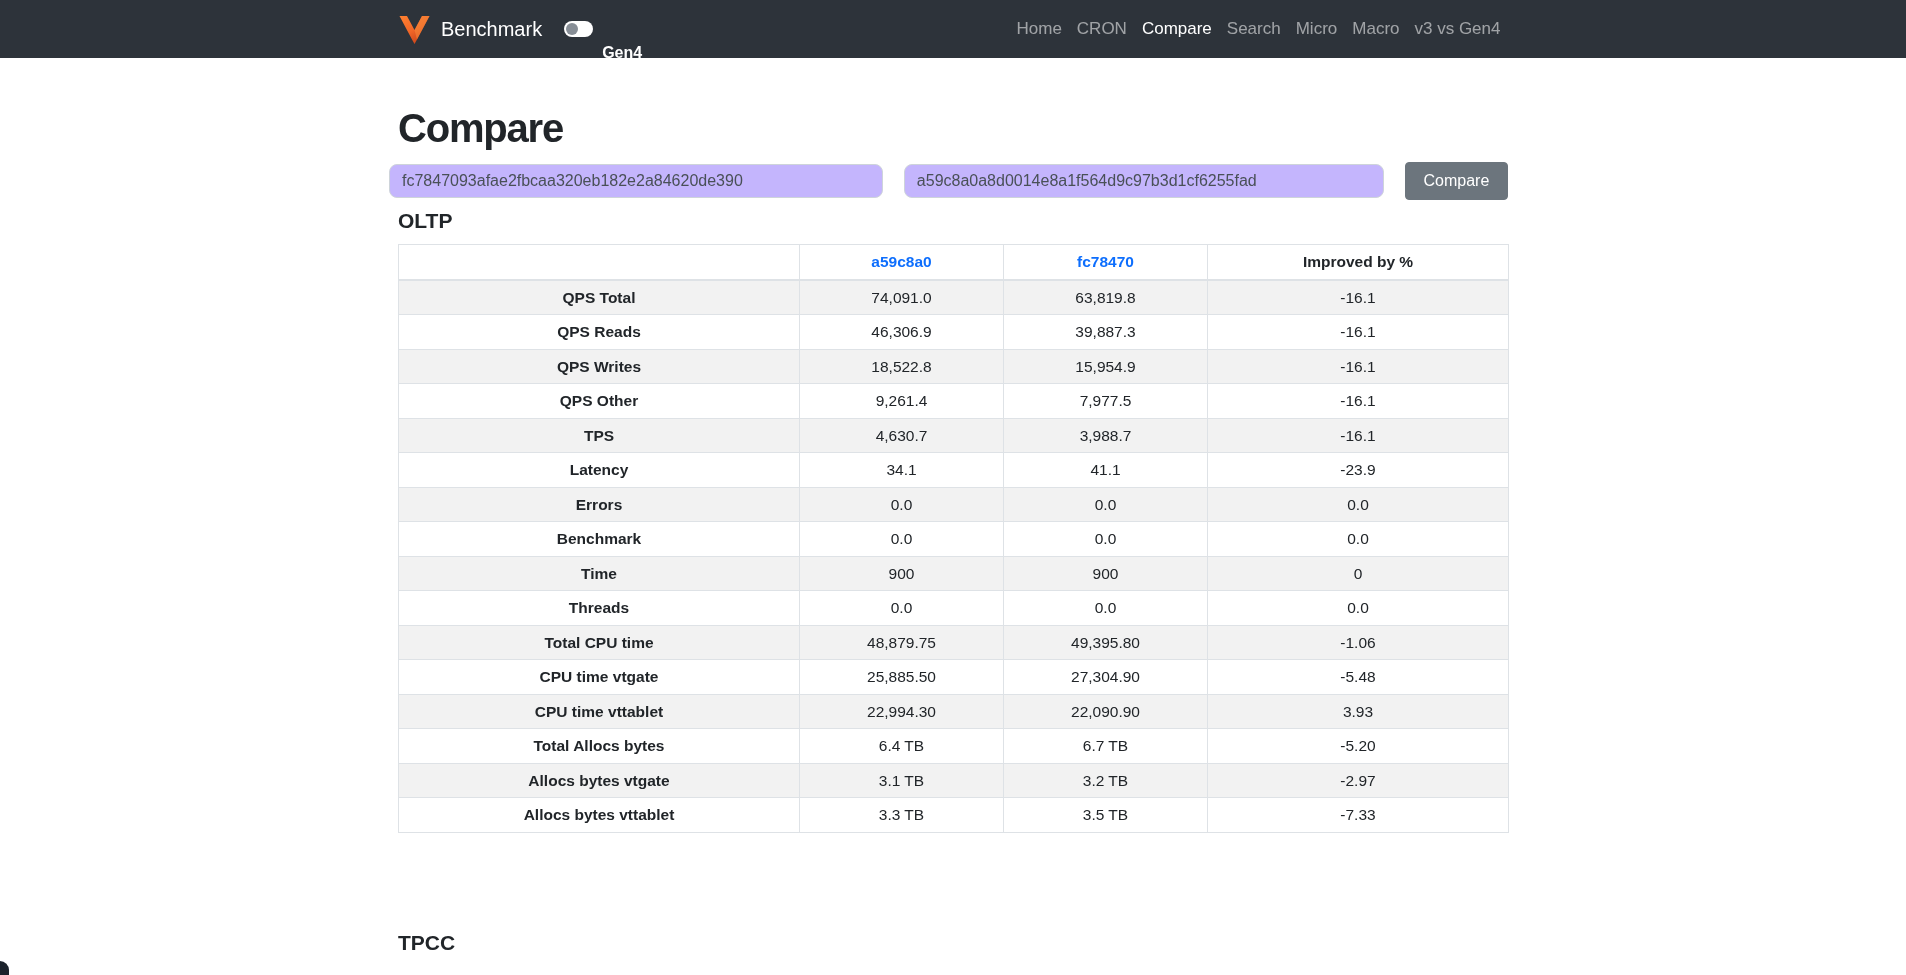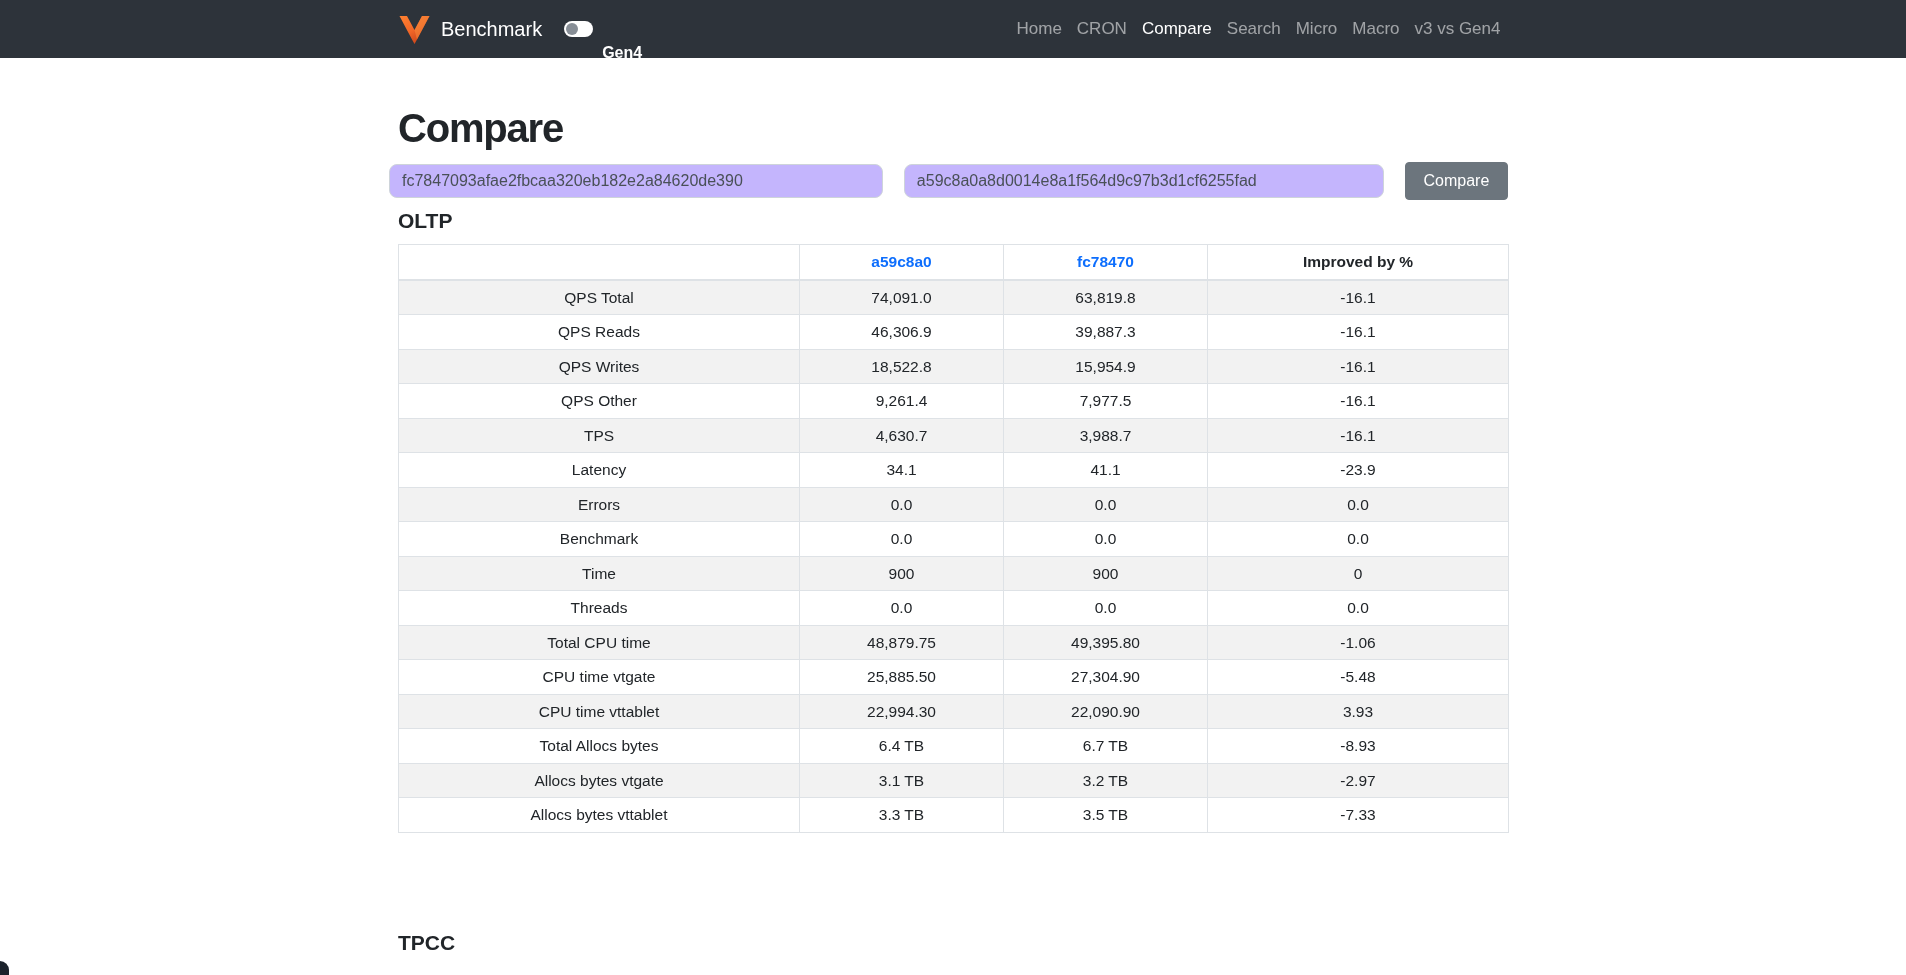--- a/index.html
+++ b/index.html
@@ -40,21 +40,21 @@
   h2.comparing { font-size:30px; line-height:36px; font-weight:600; margin:2px 0 0; }
   h2.comparing .commit-link { color:#0d6efd; text-decoration:none; font-weight:600; }
   h3.section-title { font-size:21px; line-height:28px; font-weight:700; margin:7px 0 9px; }
   table.compare-table { width:1110px; border-collapse:collapse; font-size:15.5px; table-layout:fixed; }
   .compare-table th, .compare-table td {
     border:1px solid #dee2e6; padding:5px 8px; line-height:23.5px; text-align:center;
     font-weight:normal; overflow:hidden; white-space:nowrap;
   }
   .compare-table thead th { border-bottom:2px solid #dee2e6; font-weight:bold; }
   .compare-table thead th.commit { color:#0d6efd; }
-  .compare-table tbody th { font-weight:normal; }
+  .compare-table tbody th { font-weight:bold; }
   .compare-table tbody tr:nth-child(odd) { background:#f2f2f2; }
   h3.next-section { margin:96px 0 0; }
   .corner-widget { position:absolute; left:0; bottom:0; width:9px; height:14px; background:#1b222c; border-top-right-radius:9px; }
 </style>
 </head>
 <body>
 
 <nav class="navbar">
   <div class="container nav-inner">
     <a class="brand" href="#">
@@ -195,21 +195,21 @@
           <tr>
             <th>CPU time vttablet</th>
             <td>22,994.30</td>
             <td>22,090.90</td>
             <td>3.93</td>
           </tr>
           <tr>
             <th>Total Allocs bytes</th>
             <td>6.4 TB</td>
             <td>6.7 TB</td>
-            <td>-8.93</td>
+            <td>-5.20</td>
           </tr>
           <tr>
             <th>Allocs bytes vtgate</th>
             <td>3.1 TB</td>
             <td>3.2 TB</td>
             <td>-2.97</td>
           </tr>
           <tr>
             <th>Allocs bytes vttablet</th>
             <td>3.3 TB</td>

